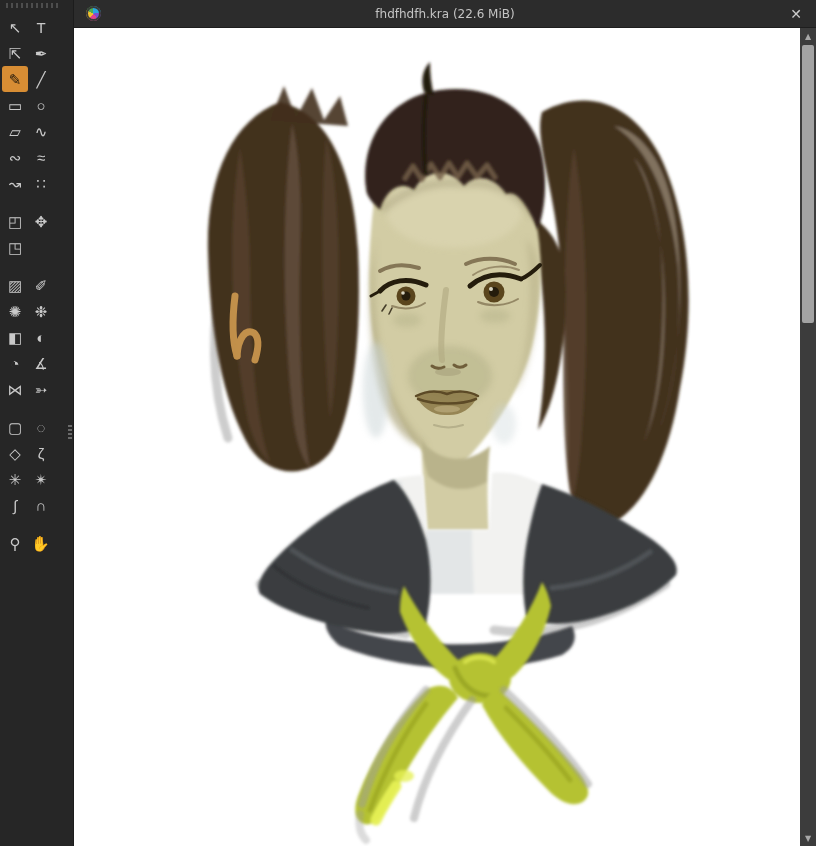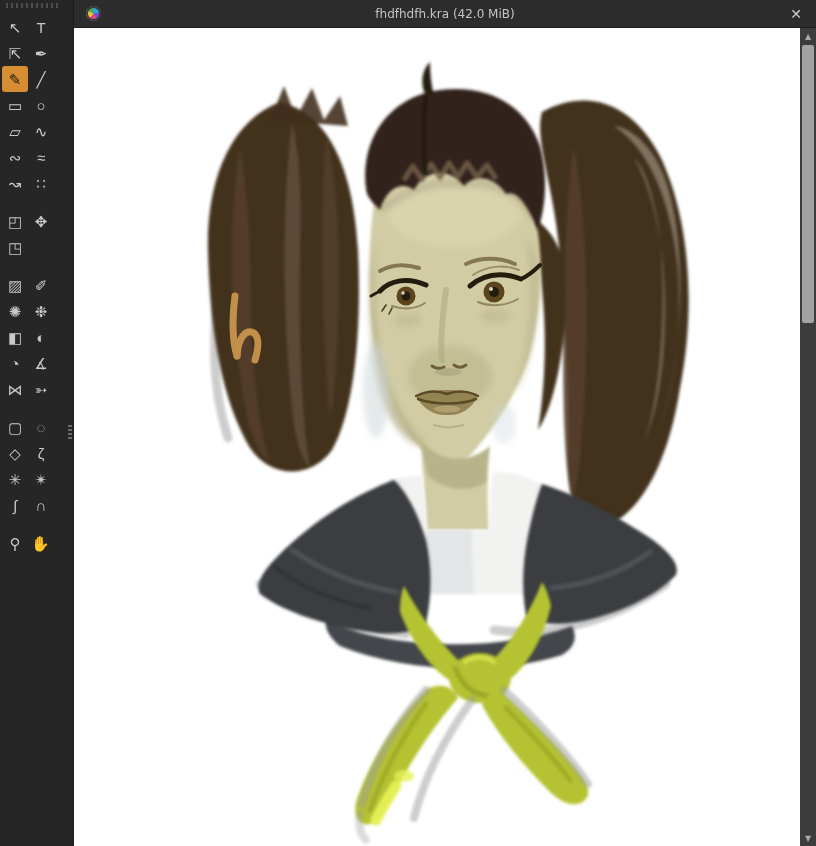--- a/index.html
+++ b/index.html
@@ -192,21 +192,21 @@
             <span>✋</span>
           </button>
         </div>
       </div>
     <div class="splitter"></div>
   </div>
 
   <div class="doc">
     <div class="titlebar">
       <span class="app-icon"></span>
-      <span class="title">fhdfhdfh.kra (42.0 MiB)</span>
+      <span class="title">fhdfhdfh.kra (22.6 MiB)</span>
       <button class="close">✕</button>
     </div>
 
     <div class="workspace">
       <div class="canvas">
         <svg viewBox="0 0 726 818" aria-hidden="true">
           <defs>
             <filter id="soft" x="-20%" y="-20%" width="140%" height="140%">
                 <feGaussianBlur stdDeviation="1.6"></feGaussianBlur>
               </filter>

